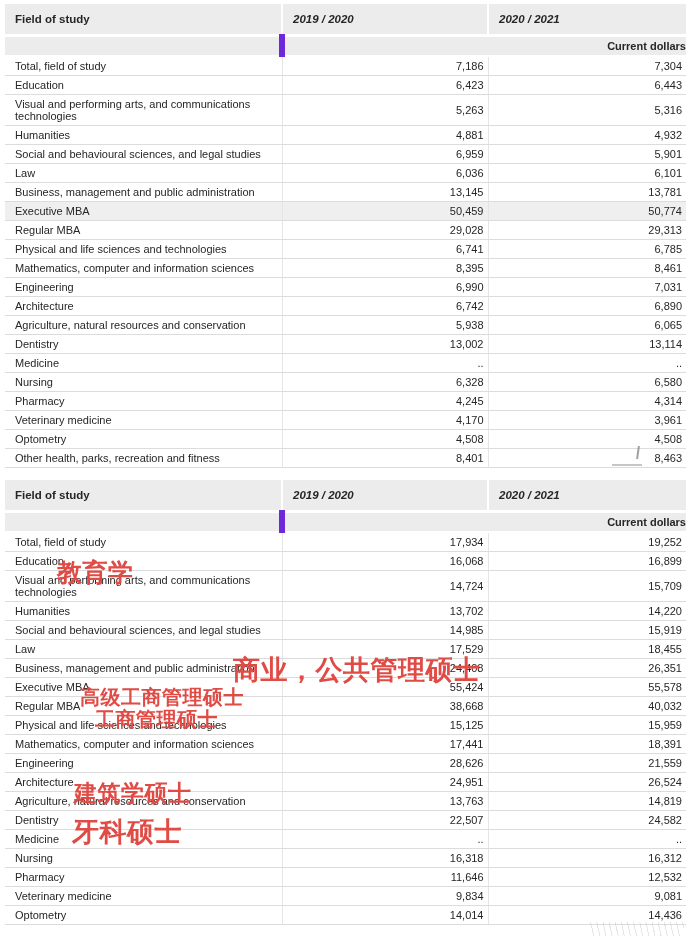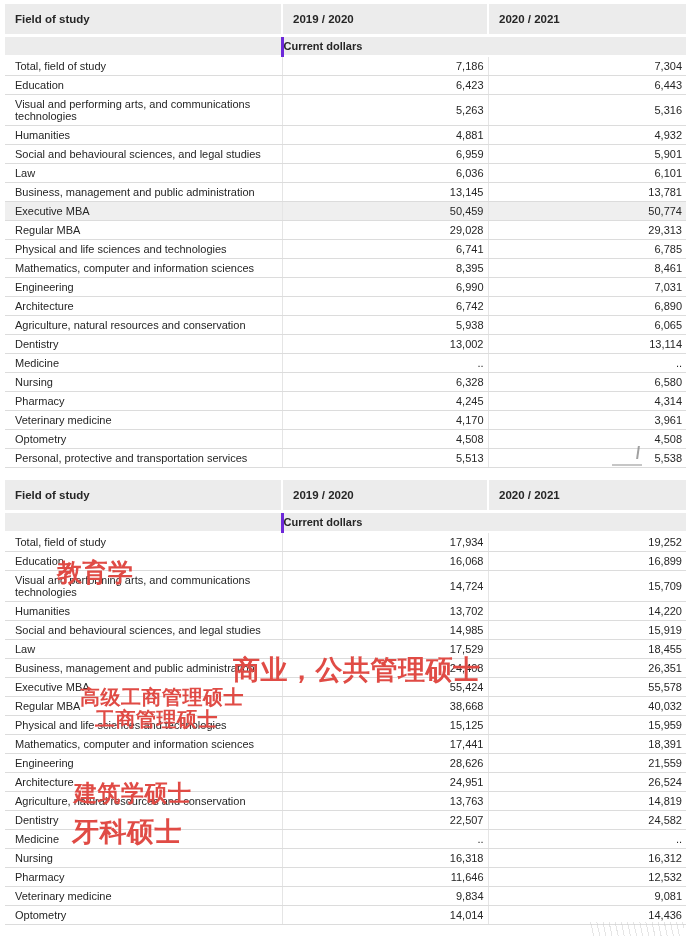--- a/index.html
+++ b/index.html
@@ -15,27 +15,27 @@
     font-size:11px; color:#262626;
   }
   table.stat-table + table.stat-table { margin-top:0; }
   #table2 { margin-top:12px; }
   col.c1 { width:277px; } col.c2 { width:206px; } col.c3 { width:198px; }
 
   tr.head th {
     background:#ececec; font-weight:bold; font-size:11.5px;
     padding:9px 10px; vertical-align:middle; text-align:left;
   }
-  th.th-year { text-align:center; border-left:2px solid #ffffff; }
+  th.th-year { text-align:center; border-left:2px solid #ffffff;font-style:italic; }
 
   tr.sub td {
     background:#ececec; font-weight:bold; font-size:11px;
     padding:3px 0; border-top:3px solid #ffffff; border-bottom:2px solid #ffffff;
   }
-  td.sub-label { text-align:left; border-left:3px solid #6d28d9; }
+  td.sub-label { text-align:right; border-left:6px solid #6d28d9; }
 
   tbody td {
     border-bottom:1px solid #dcdcdc; vertical-align:middle;
     padding:3px 4px 3px 10px; background:#ffffff;
   }
   tbody td.cell-val {
     text-align:right; padding:3px 4px; border-left:1px solid #e5e5e5;
   }
   tbody tr.shaded td { background:#efefef; }
 
@@ -182,23 +182,23 @@
           <td class="cell-label">Veterinary medicine</td>
           <td class="cell-val">4,170</td>
           <td class="cell-val">3,961</td>
         </tr>
         <tr>
           <td class="cell-label">Optometry</td>
           <td class="cell-val">4,508</td>
           <td class="cell-val">4,508</td>
         </tr>
         <tr>
-          <td class="cell-label">Personal, protective and transportation services</td>
-          <td class="cell-val">5,513</td>
-          <td class="cell-val">5,538</td>
+          <td class="cell-label">Other health, parks, recreation and fitness</td>
+          <td class="cell-val">8,401</td>
+          <td class="cell-val">8,463</td>
         </tr>
       </tbody>
   </table>
 
   <table class="stat-table" id="table2">
     <colgroup>
         <col class="c1">
         <col class="c2">
         <col class="c3">
       </colgroup>

